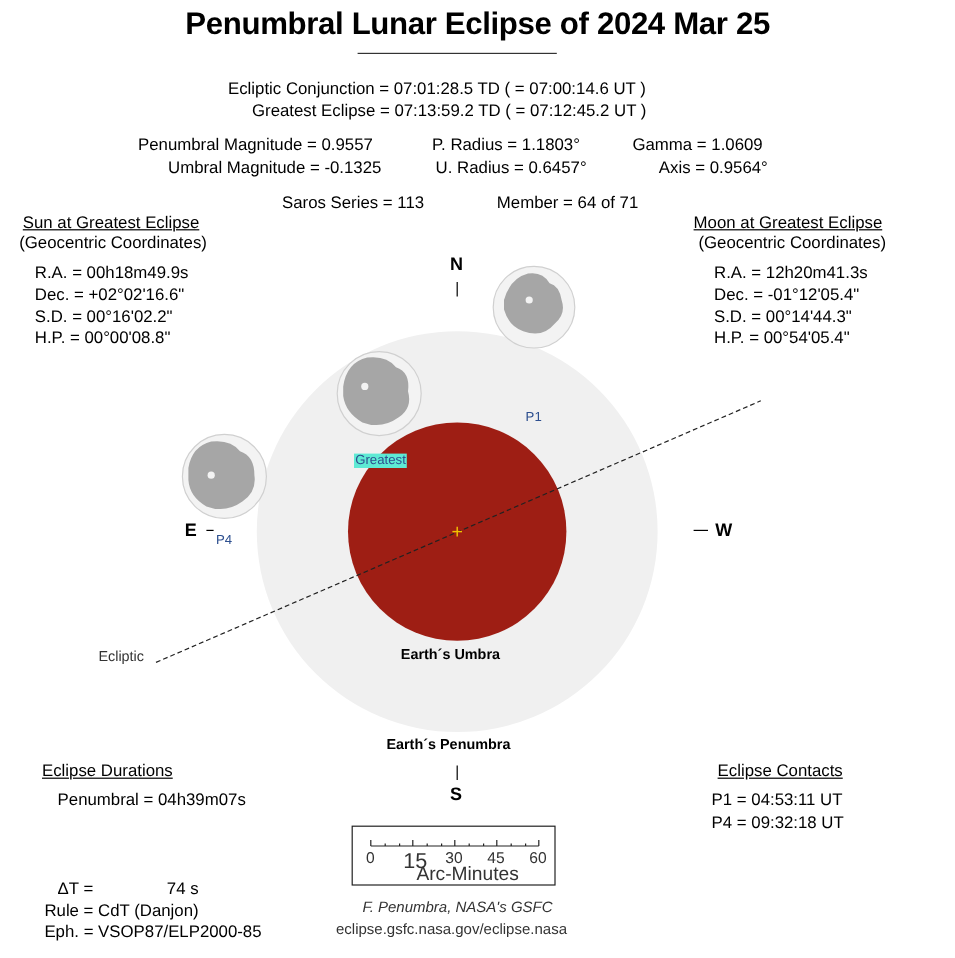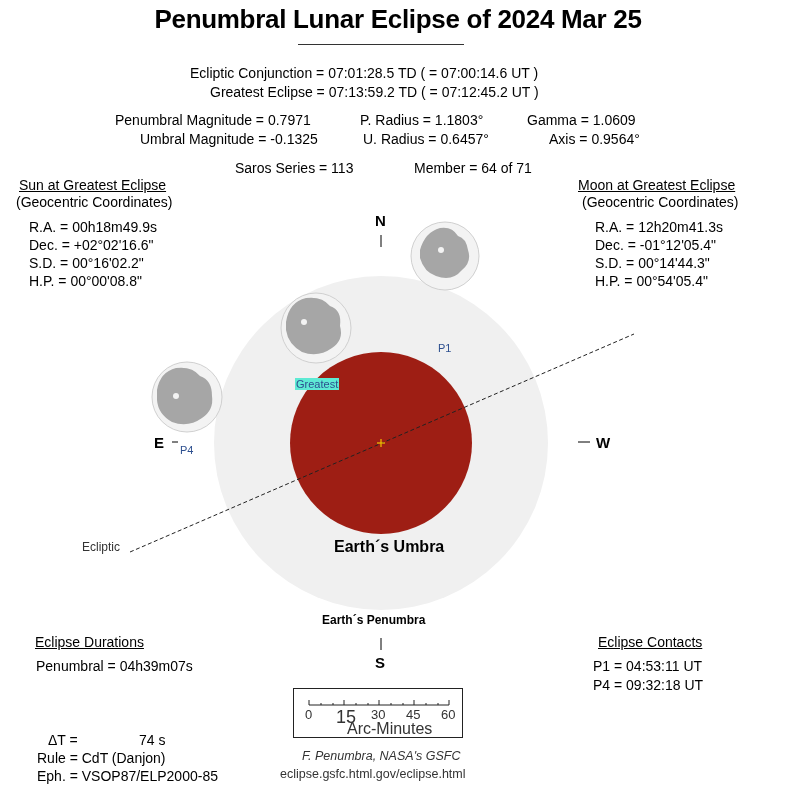--- a/index.html
+++ b/index.html
@@ -66,21 +66,21 @@
       <line x1="438" y1="703" x2="438" y2="705"></line>
     <line x1="449" y1="700" x2="449" y2="705"></line>
   </g>
 </svg>
 
 <div class="abs title">Penumbral Lunar Eclipse of  2024 Mar 25</div>
 <div class="abs rule"></div>
 <div class="abs t14" style="left:190px;top:65px;">Ecliptic Conjunction =  07:01:28.5 TD   ( = 07:00:14.6 UT )</div>
 <div class="abs t14" style="left:210px;top:84px;">Greatest Eclipse =  07:13:59.2 TD   ( = 07:12:45.2 UT )</div>
 
-<div class="abs t14" style="left:115px;top:112px;">Penumbral Magnitude =  0.7971</div>
+<div class="abs t14" style="left:115px;top:112px;">Penumbral Magnitude =  0.9557</div>
 <div class="abs t14" style="left:140px;top:131px;">Umbral Magnitude = -0.1325</div>
 <div class="abs t14" style="left:360px;top:112px;">P. Radius = 1.1803°</div>
 <div class="abs t14" style="left:363px;top:131px;">U. Radius = 0.6457°</div>
 <div class="abs t14" style="left:527px;top:112px;">Gamma =  1.0609</div>
 <div class="abs t14" style="left:549px;top:131px;">Axis =  0.9564°</div>
 <div class="abs t14" style="left:235px;top:160px;">Saros Series = 113</div>
 <div class="abs t14" style="left:414px;top:160px;">Member = 64 of 71</div>
 
 <div class="abs t14 u" style="left:19px;top:177px;">Sun at Greatest Eclipse</div>
 <div class="abs t14" style="left:16px;top:194px;">(Geocentric Coordinates)</div>
@@ -97,37 +97,37 @@
 <div class="abs t14" style="left:595px;top:273px;">H.P. =  00°54'05.4"</div>
 
 <div class="abs bold" style="left:375px;top:212px;font-size:15px;">N</div>
 <div class="abs bold" style="left:375px;top:654px;font-size:15px;">S</div>
 <div class="abs bold" style="left:154px;top:434px;font-size:15px;">E</div>
 <div class="abs bold" style="left:596px;top:434px;font-size:15px;">W</div>
 <div class="abs blue" style="left:438px;top:300px;margin-top:42px;">P1</div>
 <div class="abs blue" style="left:180px;top:444px;">P4</div>
 <div class="abs blue" style="left:295px;top:378px;background:#5eead4;padding:0 1px;">Greatest</div>
 <div class="abs" style="left:82px;top:540px;font-size:12px;color:#333;">Ecliptic</div>
-<div class="abs bold" style="left:334px;top:538px;font-size:16px;">Earth´s Umbra</div>
+<div class="abs bold" style="left:334px;top:538px;font-size:12px;">Earth´s Umbra</div>
 <div class="abs bold" style="left:322px;top:613px;font-size:12px;">Earth´s Penumbra</div>
 
 <div class="abs t14 u" style="left:35px;top:634px;">Eclipse Durations</div>
-<div class="abs t14" style="left:36px;top:658px;text-align:center;">Penumbral = 04h39m07s</div>
+<div class="abs t14" style="left:48px;top:658px;text-align:center;">Penumbral = 04h39m07s</div>
 
 <div class="abs t14 u" style="left:598px;top:634px;">Eclipse Contacts</div>
 <div class="abs t14" style="left:593px;top:658px;">P1 = 04:53:11 UT</div>
 <div class="abs t14" style="left:593px;top:677px;">P4 = 09:32:18 UT</div>
 
 <div class="abs t14" style="left:48px;top:732px;">ΔT =</div>
 <div class="abs t14" style="left:108px;top:732px;margin-left:31px;">74 s</div>
 <div class="abs t14" style="left:37px;top:750px;">Rule = CdT (Danjon)</div>
 <div class="abs t14" style="left:37px;top:768px;">Eph. = VSOP87/ELP2000-85</div>
 
 <div class="abs scale-box"></div>
 <div class="abs" style="left:305px;top:707px;font-size:13px;color:#333;">0</div>
 <div class="abs" style="left:336px;top:707px;font-size:18px;color:#333;">15</div>
 <div class="abs" style="left:371px;top:707px;font-size:13px;color:#333;">30</div>
 <div class="abs" style="left:406px;top:707px;font-size:13px;color:#333;">45</div>
 <div class="abs" style="left:441px;top:707px;font-size:13px;color:#333;">60</div>
 <div class="abs" style="left:347px;top:720px;font-size:16px;color:#333;">Arc-Minutes</div>
 
 <div class="abs" style="left:302px;top:749px;font-size:12.5px;font-style:italic;color:#333;">F. Penumbra, NASA's GSFC</div>
-<div class="abs" style="left:280px;top:767px;font-size:12.5px;color:#333;">eclipse.gsfc.html.gov/eclipse.html</div>
+<div class="abs" style="left:280px;top:767px;font-size:12.5px;color:#333;">eclipse.gsfc.nasa.gov/eclipse.nasa</div>
 
 </body></html>

